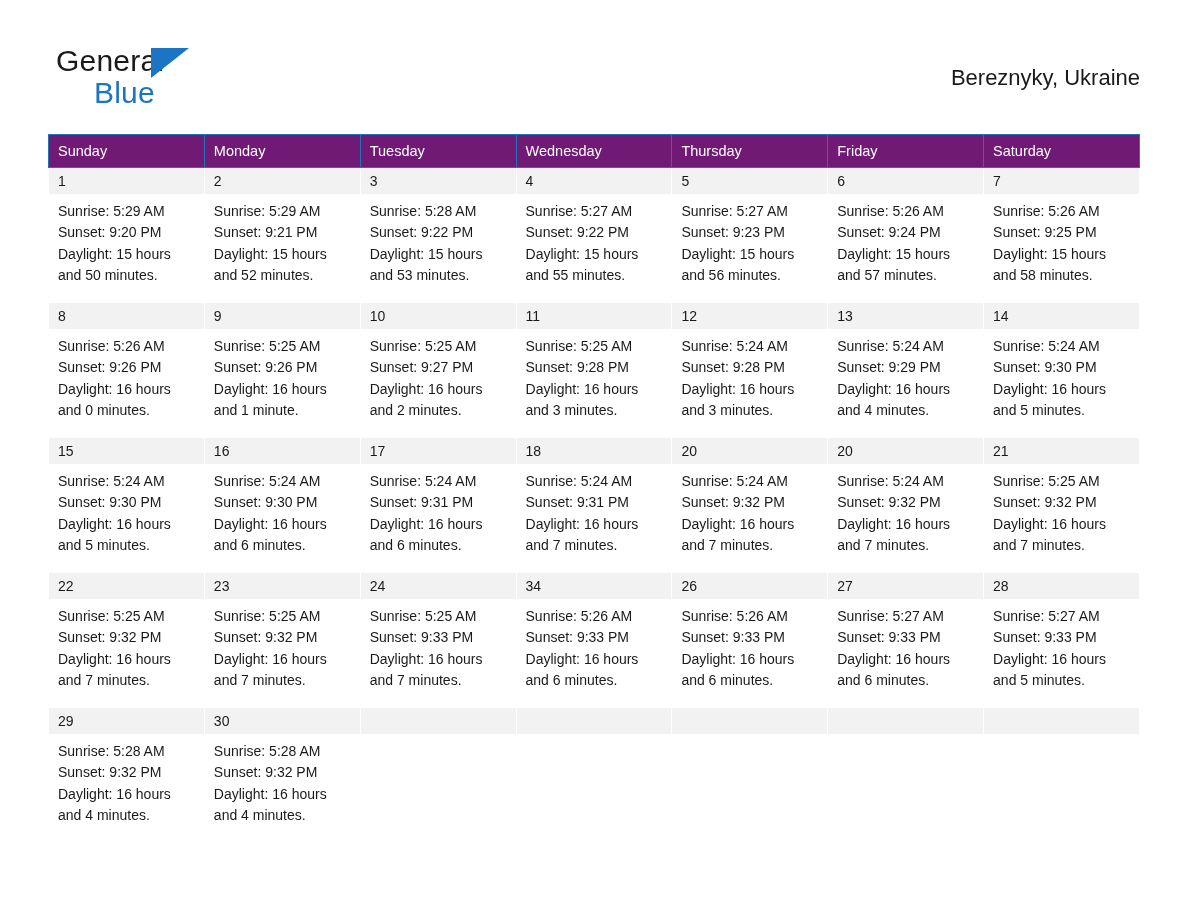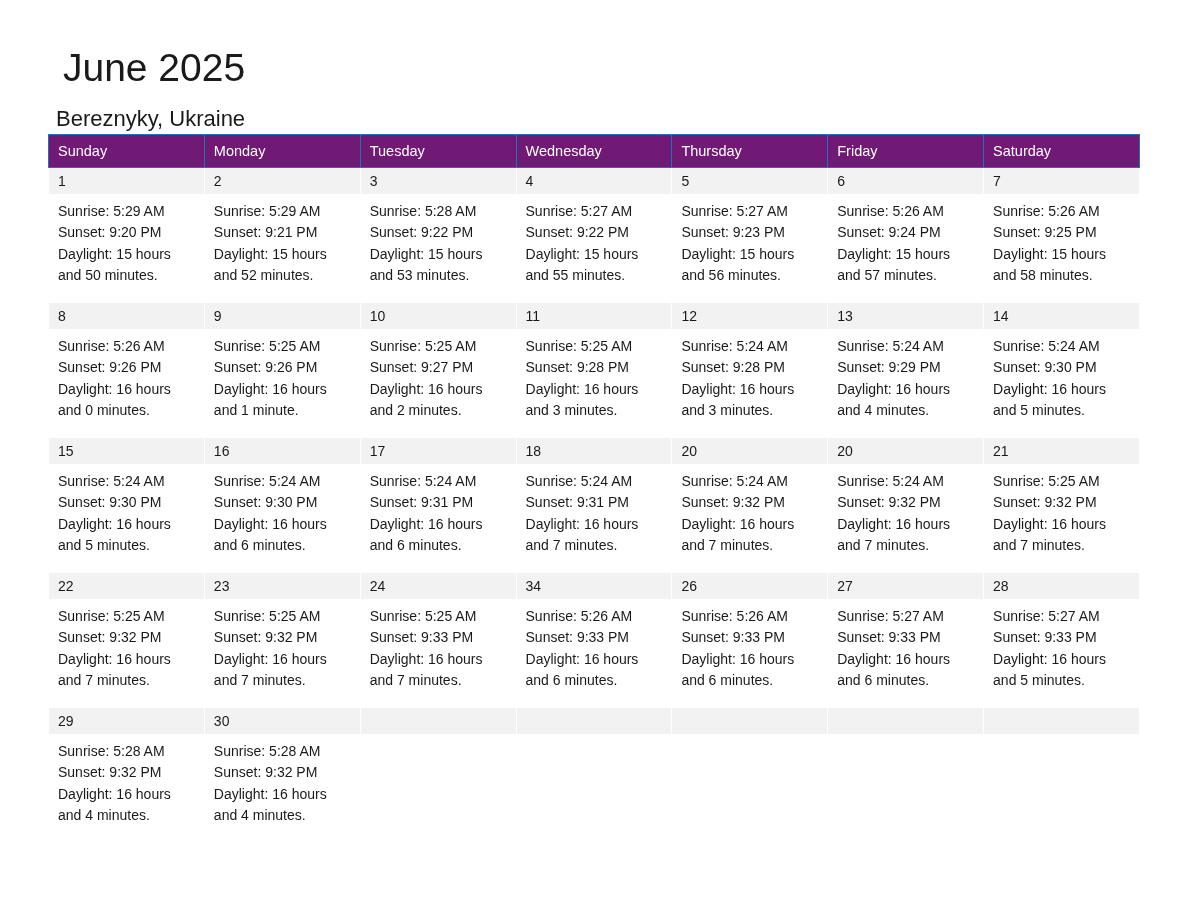--- a/index.html
+++ b/index.html
@@ -123,22 +123,26 @@
     line-height: 1.53;
   }
   .info div { white-space: nowrap; }
 </style>
 </head>
 <body>
 
 <div class="page">
 
   <div class="header">
+    <div class="logo">
+      <span class="logo-general">General</span>
+      <span class="logo-tri"></span>
+      <span class="logo-blue">Blue</span>
+    </div>
     <div class="title-block">
-      <h1 class="month-title">June 2025</h1>
       <h2 class="location">Bereznyky, Ukraine</h2>
     </div>
   </div>
 
   <table class="calendar">
     <thead>
       <tr>
         <th>Sunday</th>
         <th>Monday</th>
         <th>Tuesday</th>

